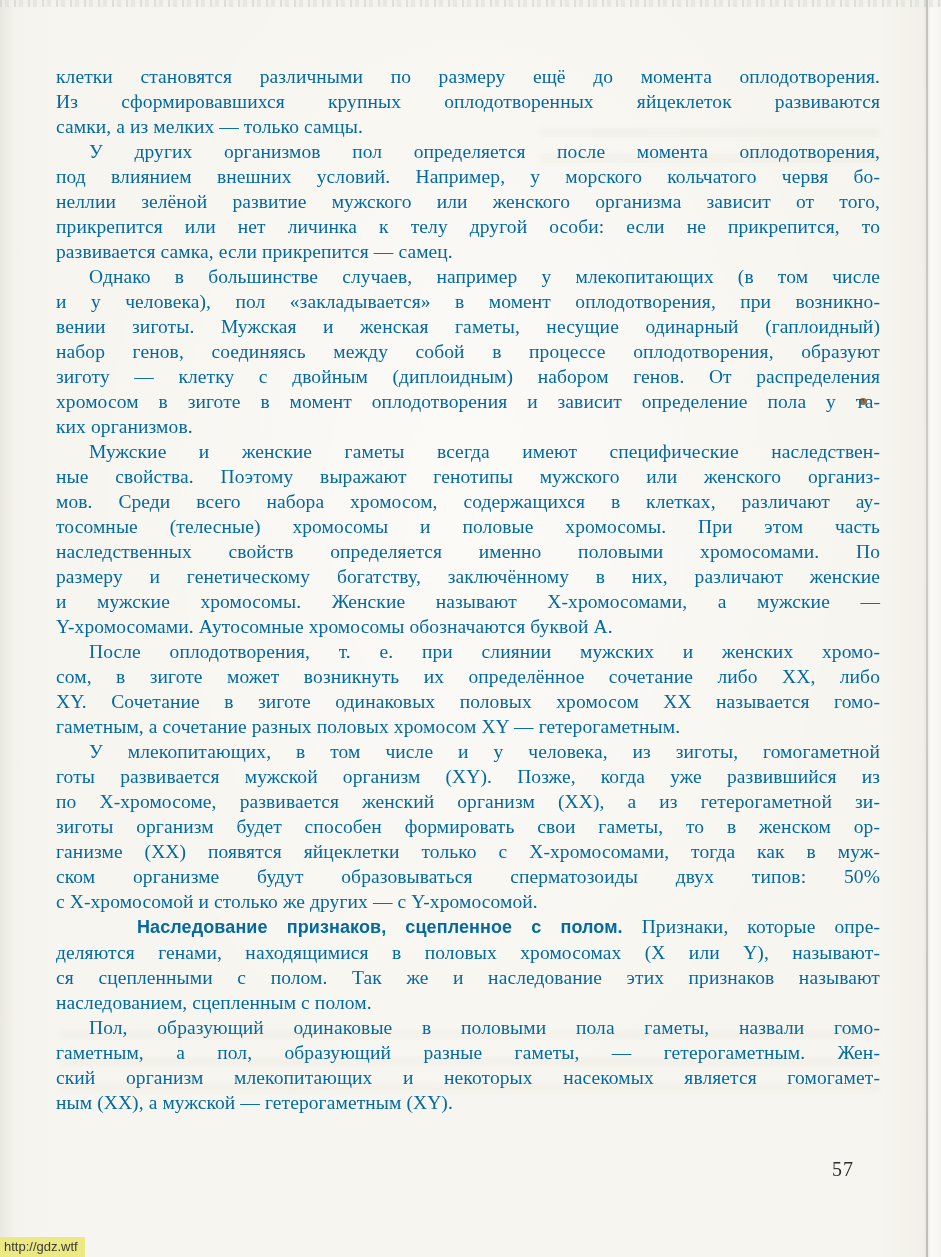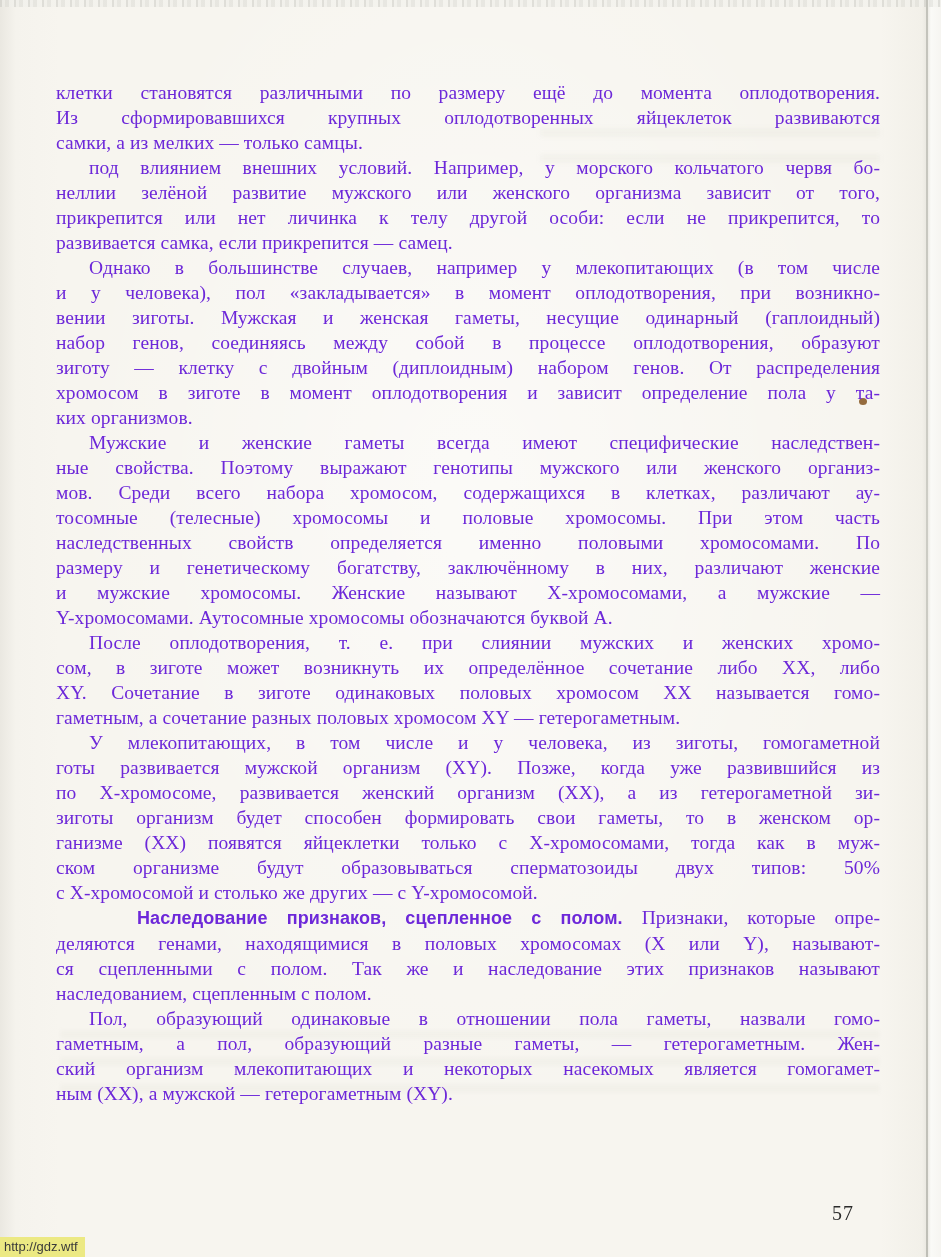--- a/index.html
+++ b/index.html
@@ -29,37 +29,37 @@
   .smudge{position:absolute;pointer-events:none;filter:blur(2px);}
   .smudge.s1{left:540px;top:128px;width:340px;height:44px;
     background:repeating-linear-gradient(180deg,rgba(140,150,125,.05) 0 9px,rgba(0,0,0,0) 9px 26px);}
   .smudge.s2{left:60px;top:1030px;width:820px;height:80px;
     background:repeating-linear-gradient(180deg,rgba(140,145,120,.04) 0 9px,rgba(0,0,0,0) 9px 27px);}
   .speck{
     position:absolute;left:859px;top:398px;width:8px;height:7px;border-radius:50%;
     background:#8a5c2a;opacity:.9;
   }
   .text-block{
-    position:absolute;left:56px;top:80px;width:824px;
-    font-size:19.5px;line-height:25px;color:#6d28d9;
+    position:absolute;left:56px;top:64px;width:824px;
+    font-size:19.5px;line-height:25px;color:#0369a1;
     letter-spacing:.1px;
   }
   .para{margin:0;}
   .para.indent .line:first-child{text-indent:33px;}
   .line{
     text-align:justify;text-align-last:justify;
     white-space:nowrap;
     white-space:normal;
   }
   .line.last{text-align-last:left;}
   .line .i{}
   .line .b{font-family:"Liberation Sans",sans-serif;font-weight:bold;font-size:18px;margin-left:48px;}
   .page-number{
     position:absolute;left:832px;top:1158px;width:48px;
-    font-size:20px;color:#2b2b2b;letter-spacing:1px;margin-top:44px;
+    font-size:20px;color:#2b2b2b;letter-spacing:1px;
   }
   .watermark{
     position:absolute;left:0;top:1237px;height:35px;
     background:#ece983;color:#3a3a3a;
     font-family:Liberation Sans, sans-serif;font-size:13px;line-height:20px;
     padding:0 7px 0 4px;
   }
 </style>
 </head>
 <body>
@@ -71,20 +71,21 @@
 <div class="smudge s2"></div>
 <div class="speck"></div>
 
 <div class="text-block">
     <div class="para">
       <div class="line"><span>клетки становятся различными по размеру ещё до момента оплодотворения.</span></div>
       <div class="line"><span>Из сформировавшихся крупных оплодотворенных яйцеклеток развиваются</span></div>
       <div class="line last"><span>самки, а из мелких — только самцы.</span></div>
     </div>
     <div class="para indent">
+      <div class="line"><span>У других организмов пол определяется после момента оплодотворения,</span></div>
       <div class="line"><span>под влиянием внешних условий. Например, у морского кольчатого червя бо-</span></div>
       <div class="line"><span>неллии зелёной развитие мужского или женского организма зависит от того,</span></div>
       <div class="line"><span>прикрепится или нет личинка к телу другой особи: если не прикрепится, то</span></div>
       <div class="line last"><span>развивается самка, если прикрепится — самец.</span></div>
     </div>
     <div class="para indent">
       <div class="line"><span>Однако в большинстве случаев, например у млекопитающих (в том числе</span></div>
       <div class="line"><span>и у человека), пол «закладывается» в момент оплодотворения, при возникно-</span></div>
       <div class="line"><span>вении зиготы. Мужская и женская гаметы, несущие одинарный (гаплоидный)</span></div>
       <div class="line"><span>набор генов, соединяясь между собой в процессе оплодотворения, образуют</span></div>
@@ -117,21 +118,21 @@
       <div class="line"><span>ском организме будут образовываться сперматозоиды двух типов: 50%</span></div>
       <div class="line last"><span>с X-хромосомой и столько же других — с Y-хромосомой.</span></div>
     </div>
     <div class="para indent">
       <div class="line"><span class="b">Наследование признаков, сцепленное с полом.</span><span> Признаки, которые опре-</span></div>
       <div class="line"><span>деляются генами, находящимися в половых хромосомах (X или Y), называют-</span></div>
       <div class="line"><span>ся </span><span class="i">сцепленными с полом</span><span>. Так же и наследование этих признаков называют</span></div>
       <div class="line last"><span class="i">наследованием, сцепленным с полом</span><span>.</span></div>
     </div>
     <div class="para indent">
-      <div class="line"><span>Пол, образующий одинаковые в отношении пола гаметы, назвали </span><span class="i">гомо-</span></div>
+      <div class="line"><span>Пол, образующий одинаковые в половыми пола гаметы, назвали </span><span class="i">гомо-</span></div>
       <div class="line"><span class="i">гаметным</span><span>, а пол, образующий разные гаметы, — </span><span class="i">гетерогаметным</span><span>. Жен-</span></div>
       <div class="line"><span>ский организм млекопитающих и некоторых насекомых является гомогамет-</span></div>
       <div class="line last"><span>ным (XX), а мужской — гетерогаметным (XY).</span></div>
     </div>
   </div>
 
 <div class="page-number">57</div>
 <div class="watermark">http://gdz.wtf</div>
 
 </body></html>

